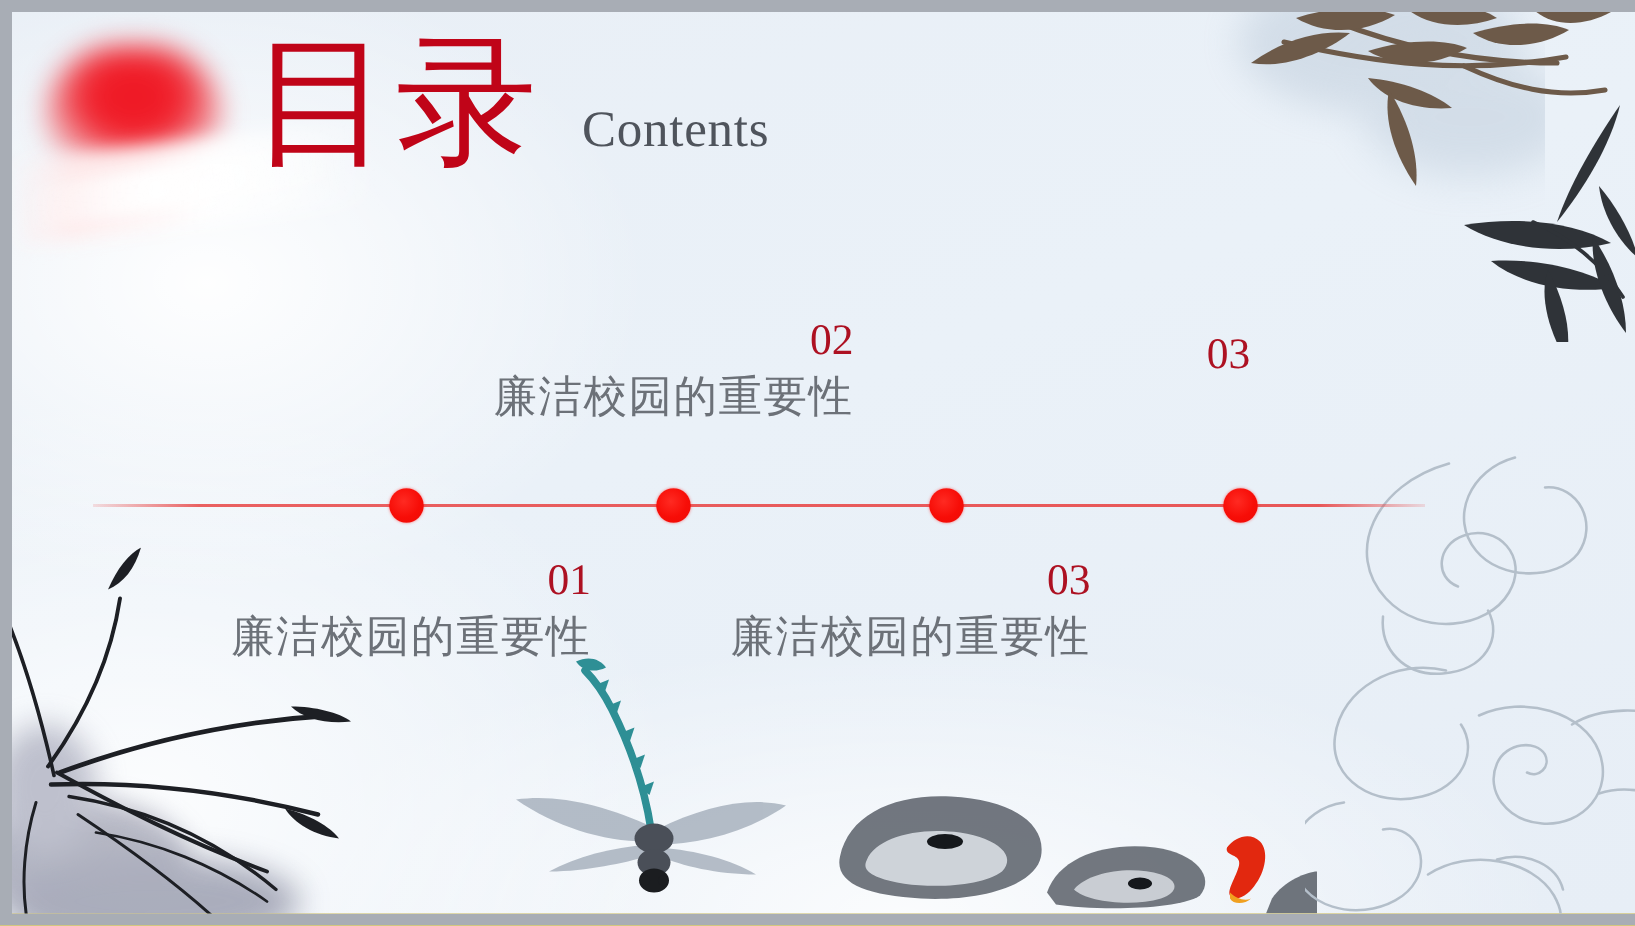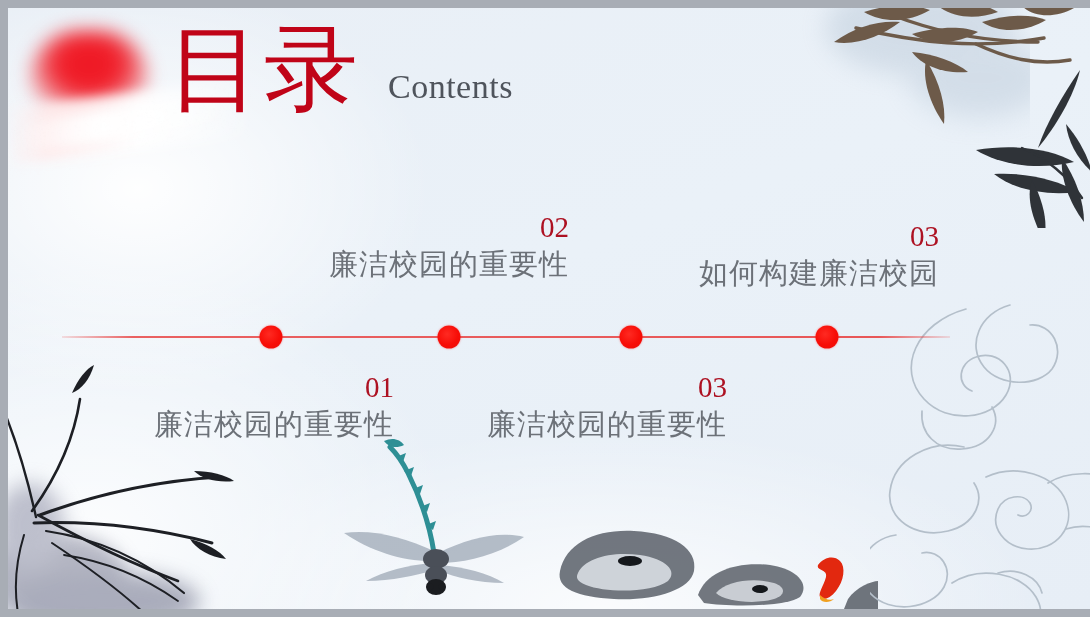--- a/index.html
+++ b/index.html
@@ -238,21 +238,20 @@
     <div class="tl-dot" style="left:623px;top:329px;"></div>
     <div class="tl-dot" style="left:819px;top:329px;"></div>
 
     <div class="tl-item tl-above" style="left:441px;top:204px;">
       <div class="tl-num">02</div>
       <div class="tl-label">廉洁校园的重要性</div>
     </div>
 
     <div class="tl-item tl-above" style="left:811px;top:213px;">
       <div class="tl-num">03</div>
-      <div class="tl-label">如何构建廉洁校园</div>
     </div>
 
     <div class="tl-item tl-below" style="left:266px;top:364px;">
       <div class="tl-num">01</div>
       <div class="tl-label">廉洁校园的重要性</div>
     </div>
 
     <div class="tl-item tl-below" style="left:599px;top:364px;">
       <div class="tl-num">03</div>
       <div class="tl-label">廉洁校园的重要性</div>

